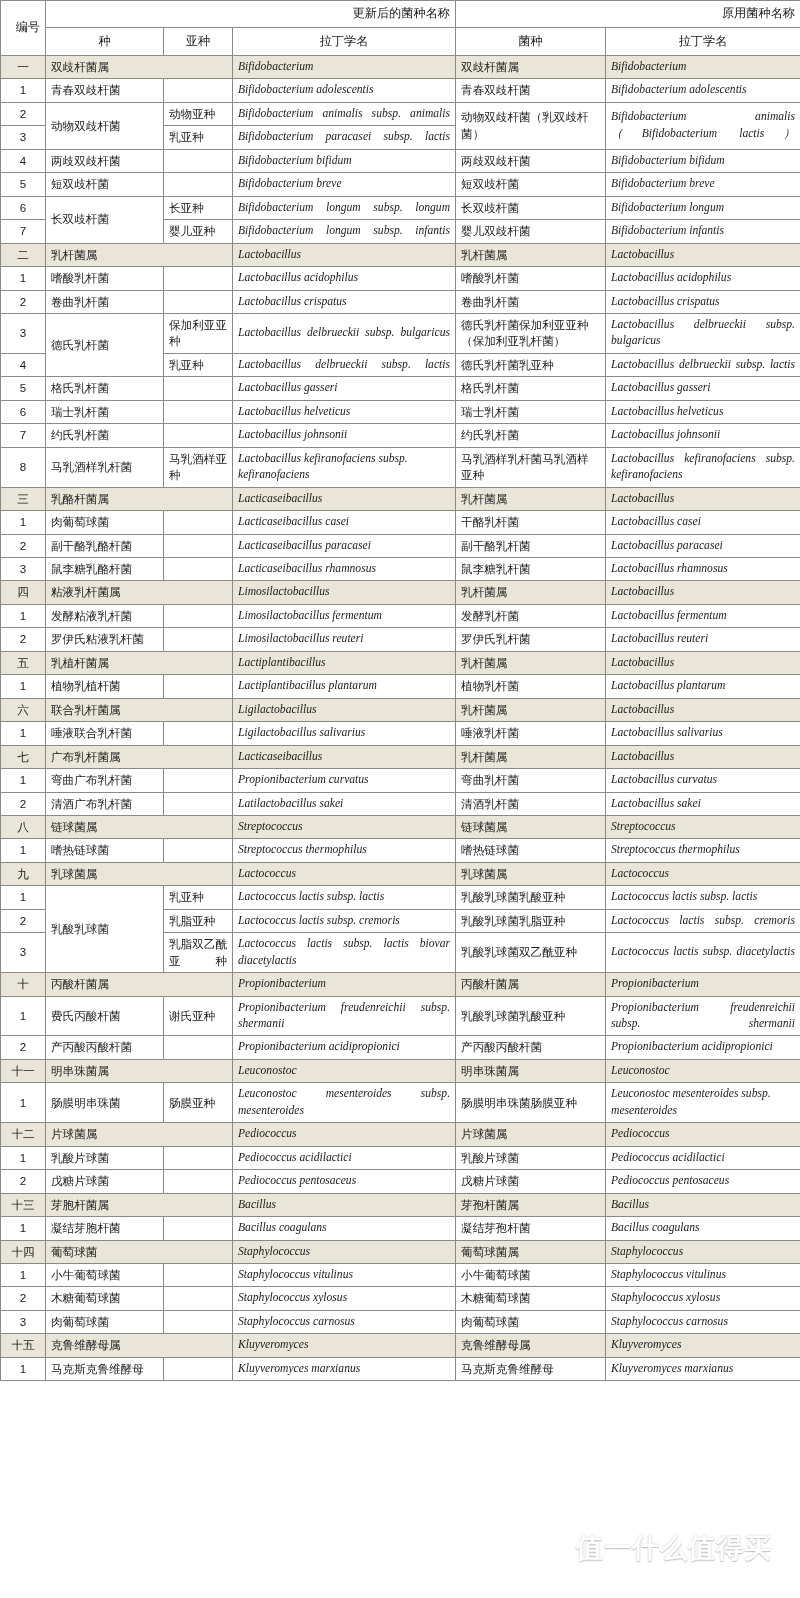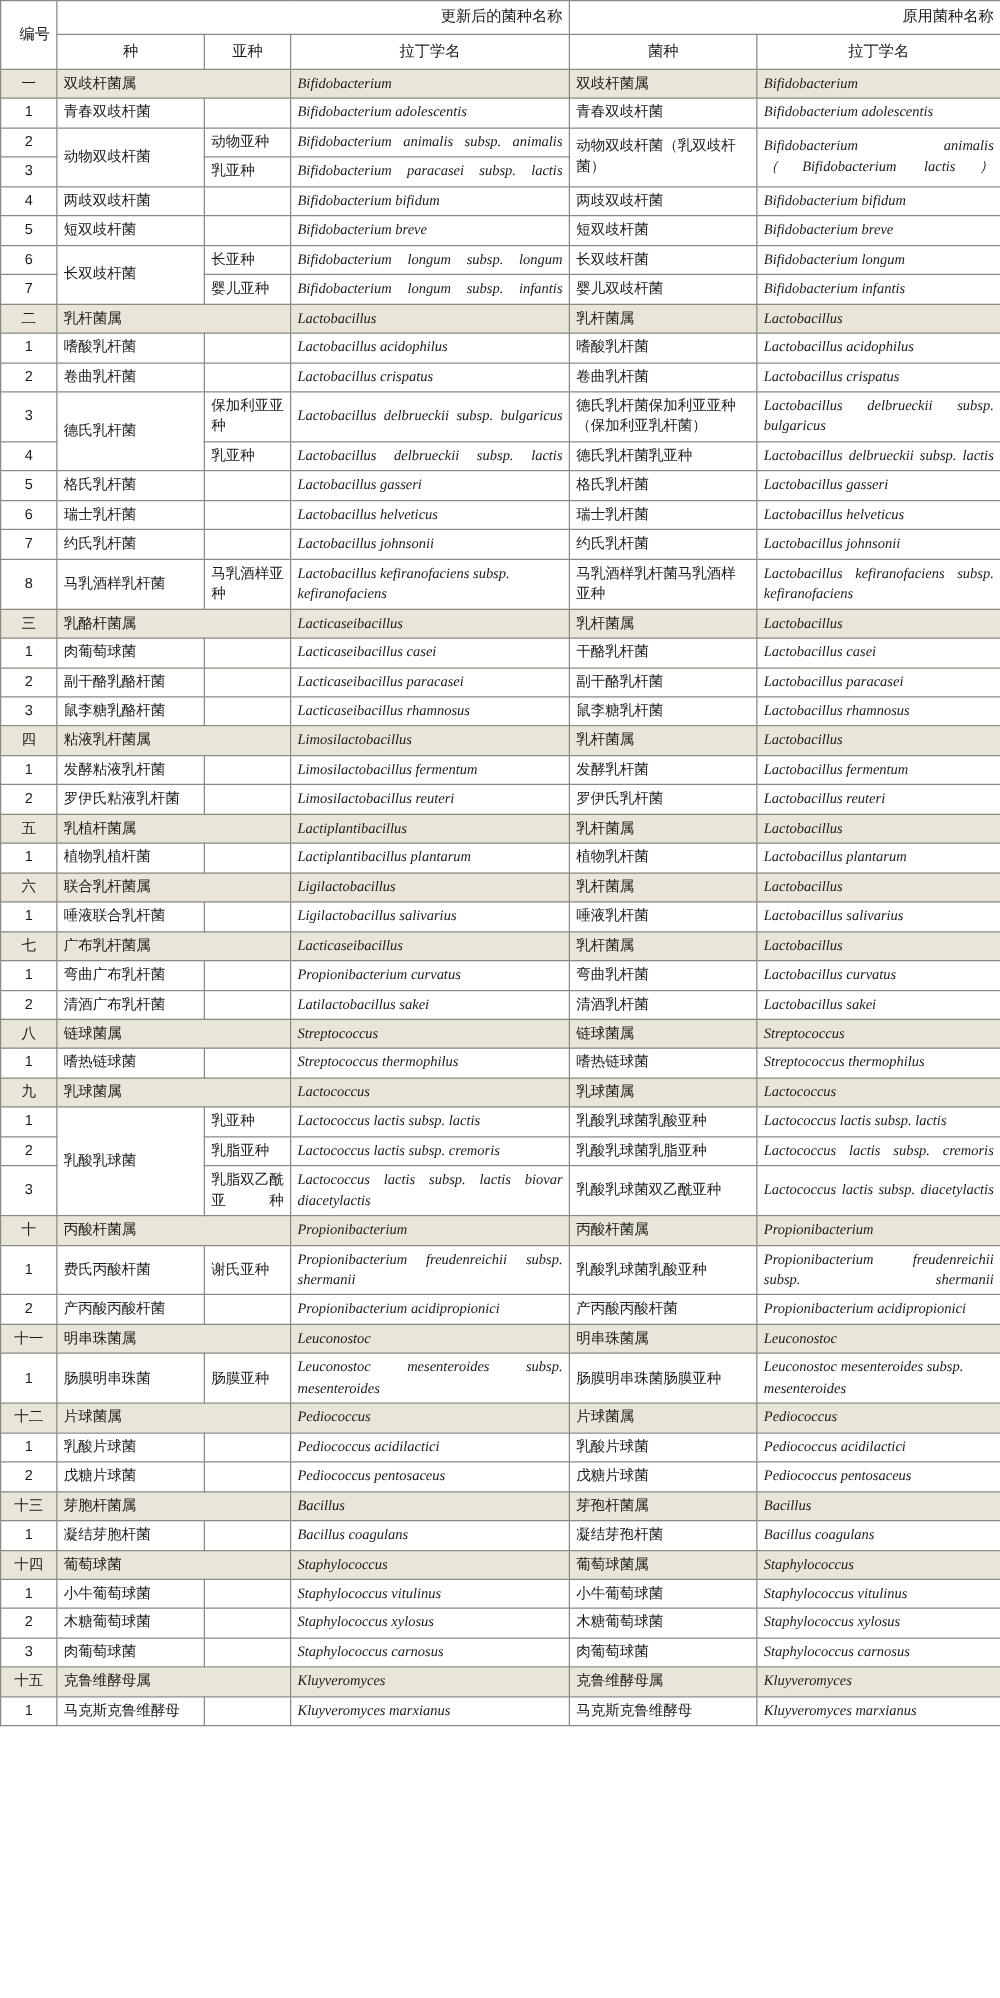--- a/index.html
+++ b/index.html
@@ -538,15 +538,16 @@
           <td class="cn sub-cell"></td>
           <td class="lat">Kluyveromyces marxianus</td>
           <td class="cn vmid">马克斯克鲁维酵母</td>
           <td class="lat vmid">Kluyveromyces marxianus</td>
         </tr>
       </tbody>
   </table>
 
   <div id="watermark">
     <div class="wm-badge"></div>
+    <div class="wm-text">值一什么值得买</div>
   </div>
 
 </div>
 
 </body></html>

